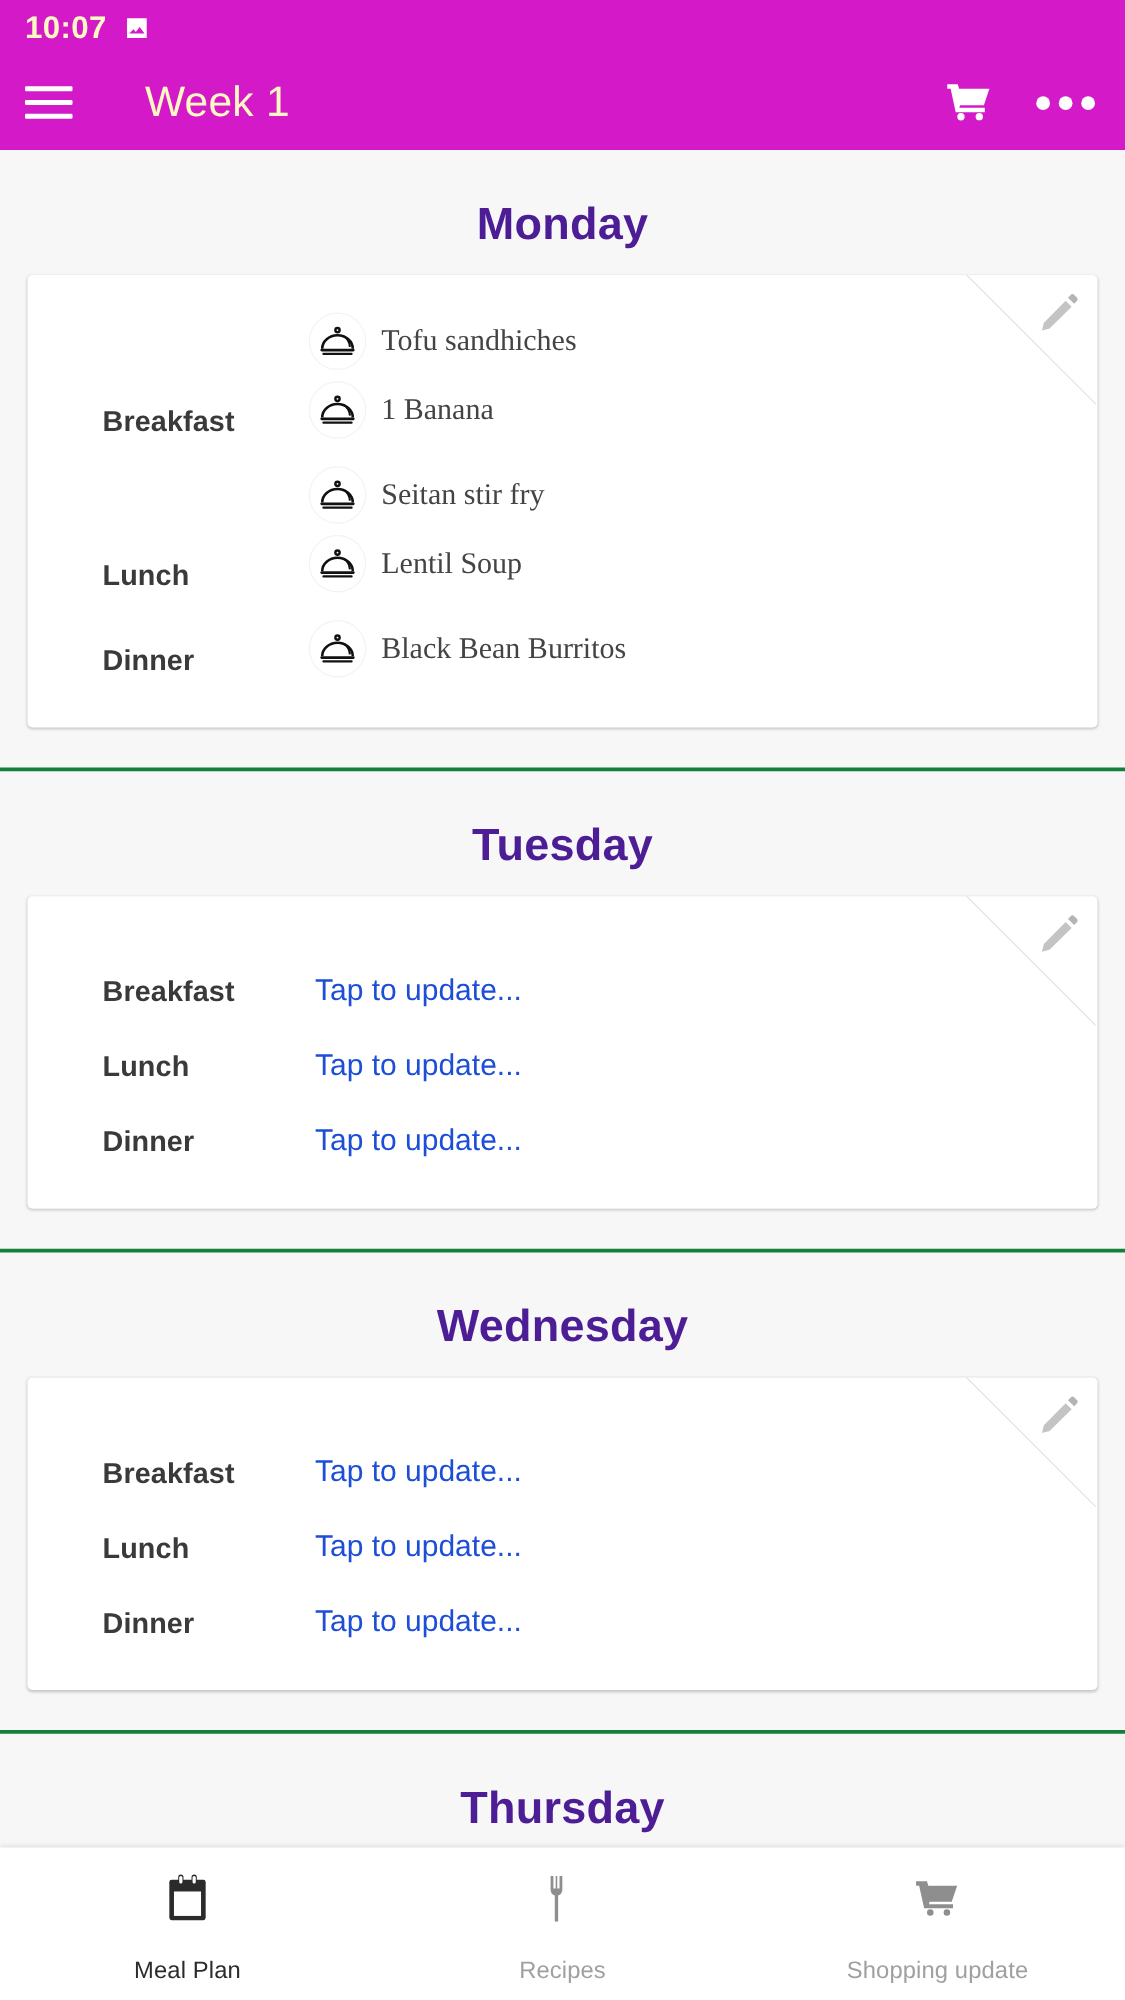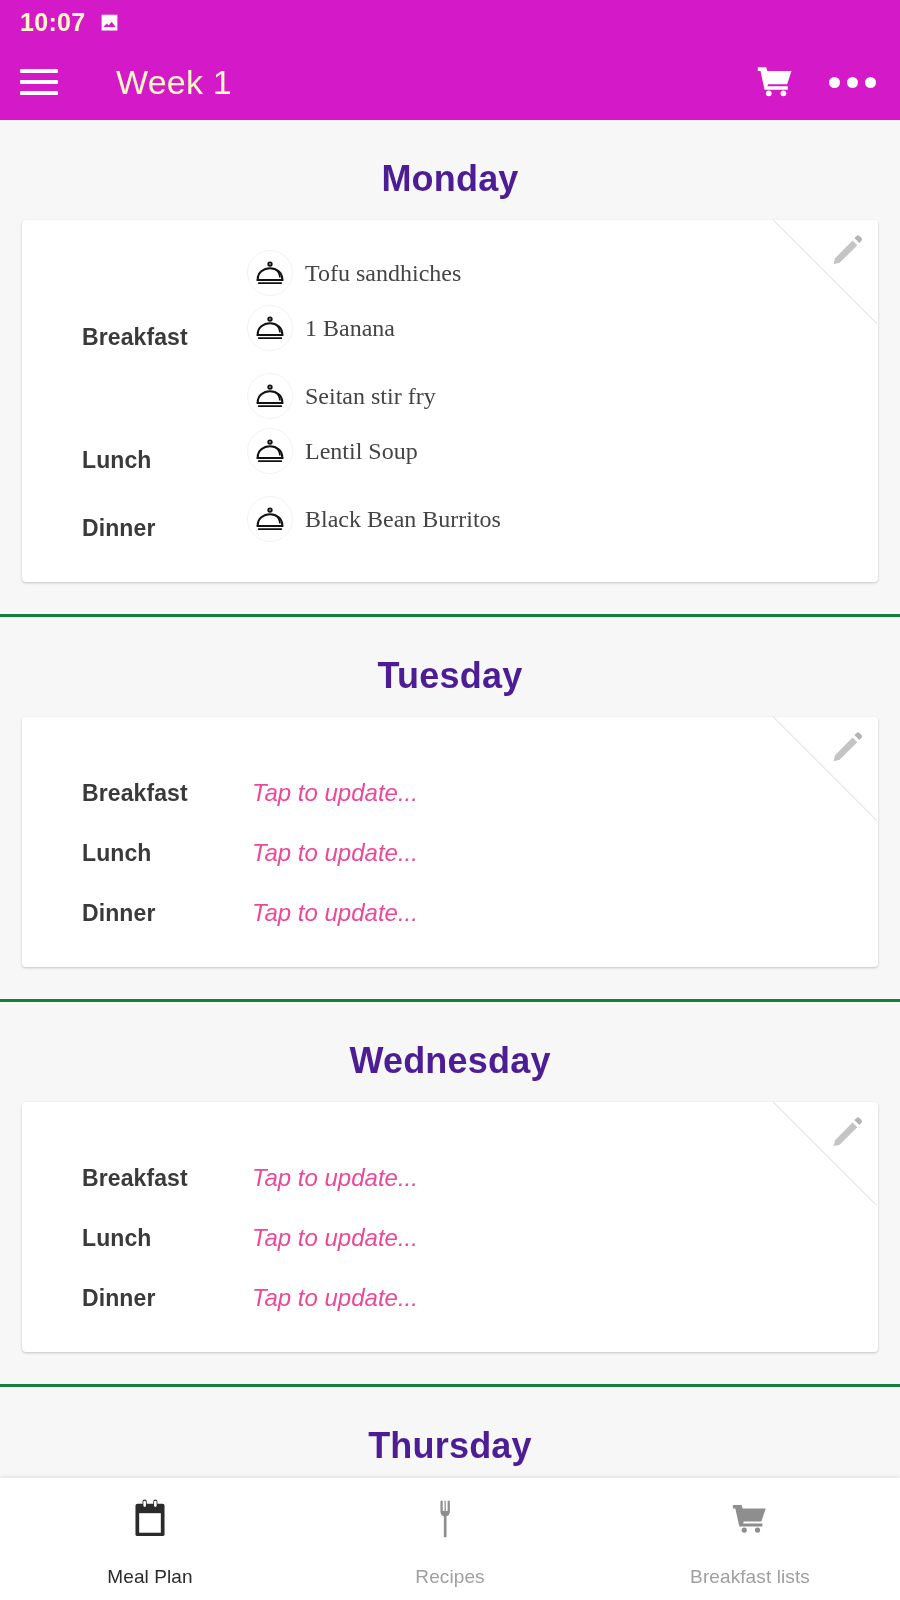--- a/index.html
+++ b/index.html
@@ -189,25 +189,24 @@
 
   .meal-item-text {
     font-size: 24px;
     color: #444444;
     margin-left: 12px;
     white-space: nowrap;
   }
 
   .meal-placeholder {
     font-size: 24px;
-    color: #ec4899;
+    color: #1d4ed8;
     padding-top: 9px;
     padding-left: 5px;
     white-space: nowrap;
-    font-style: italic;
   }
   .empty-row { min-height: 60px; }
   .empty-row + .empty-row { margin-top: 0; }
 
   
   .bottom-nav {
     position: absolute;
     left: 0;
     right: 0;
     bottom: 0;
@@ -469,16 +468,16 @@
     </span>
     <span class="nav-label">Recipes</span>
   </div>
 
   <div class="nav-item">
     <span class="nav-icon">
       <svg width="42" height="42" viewBox="0 0 24 24" aria-hidden="true">
         <path fill="#8e8e8e" d="M4.6 4h2.6l.6 2H21l-2.5 7.4H8.4l-.3 1.1h11v1.8H5.9L3.6 6H2.2V4h2.4zm2.6 14.3a1.5 1.5 0 1 1 3 0 1.5 1.5 0 0 1-3 0zm7.6 0a1.5 1.5 0 1 1 3 0 1.5 1.5 0 0 1-3 0z"></path>
       </svg>
     </span>
-    <span class="nav-label">Breakfast lists</span>
+    <span class="nav-label">Shopping update</span>
   </div>
 
 </div>
 
 </body></html>

